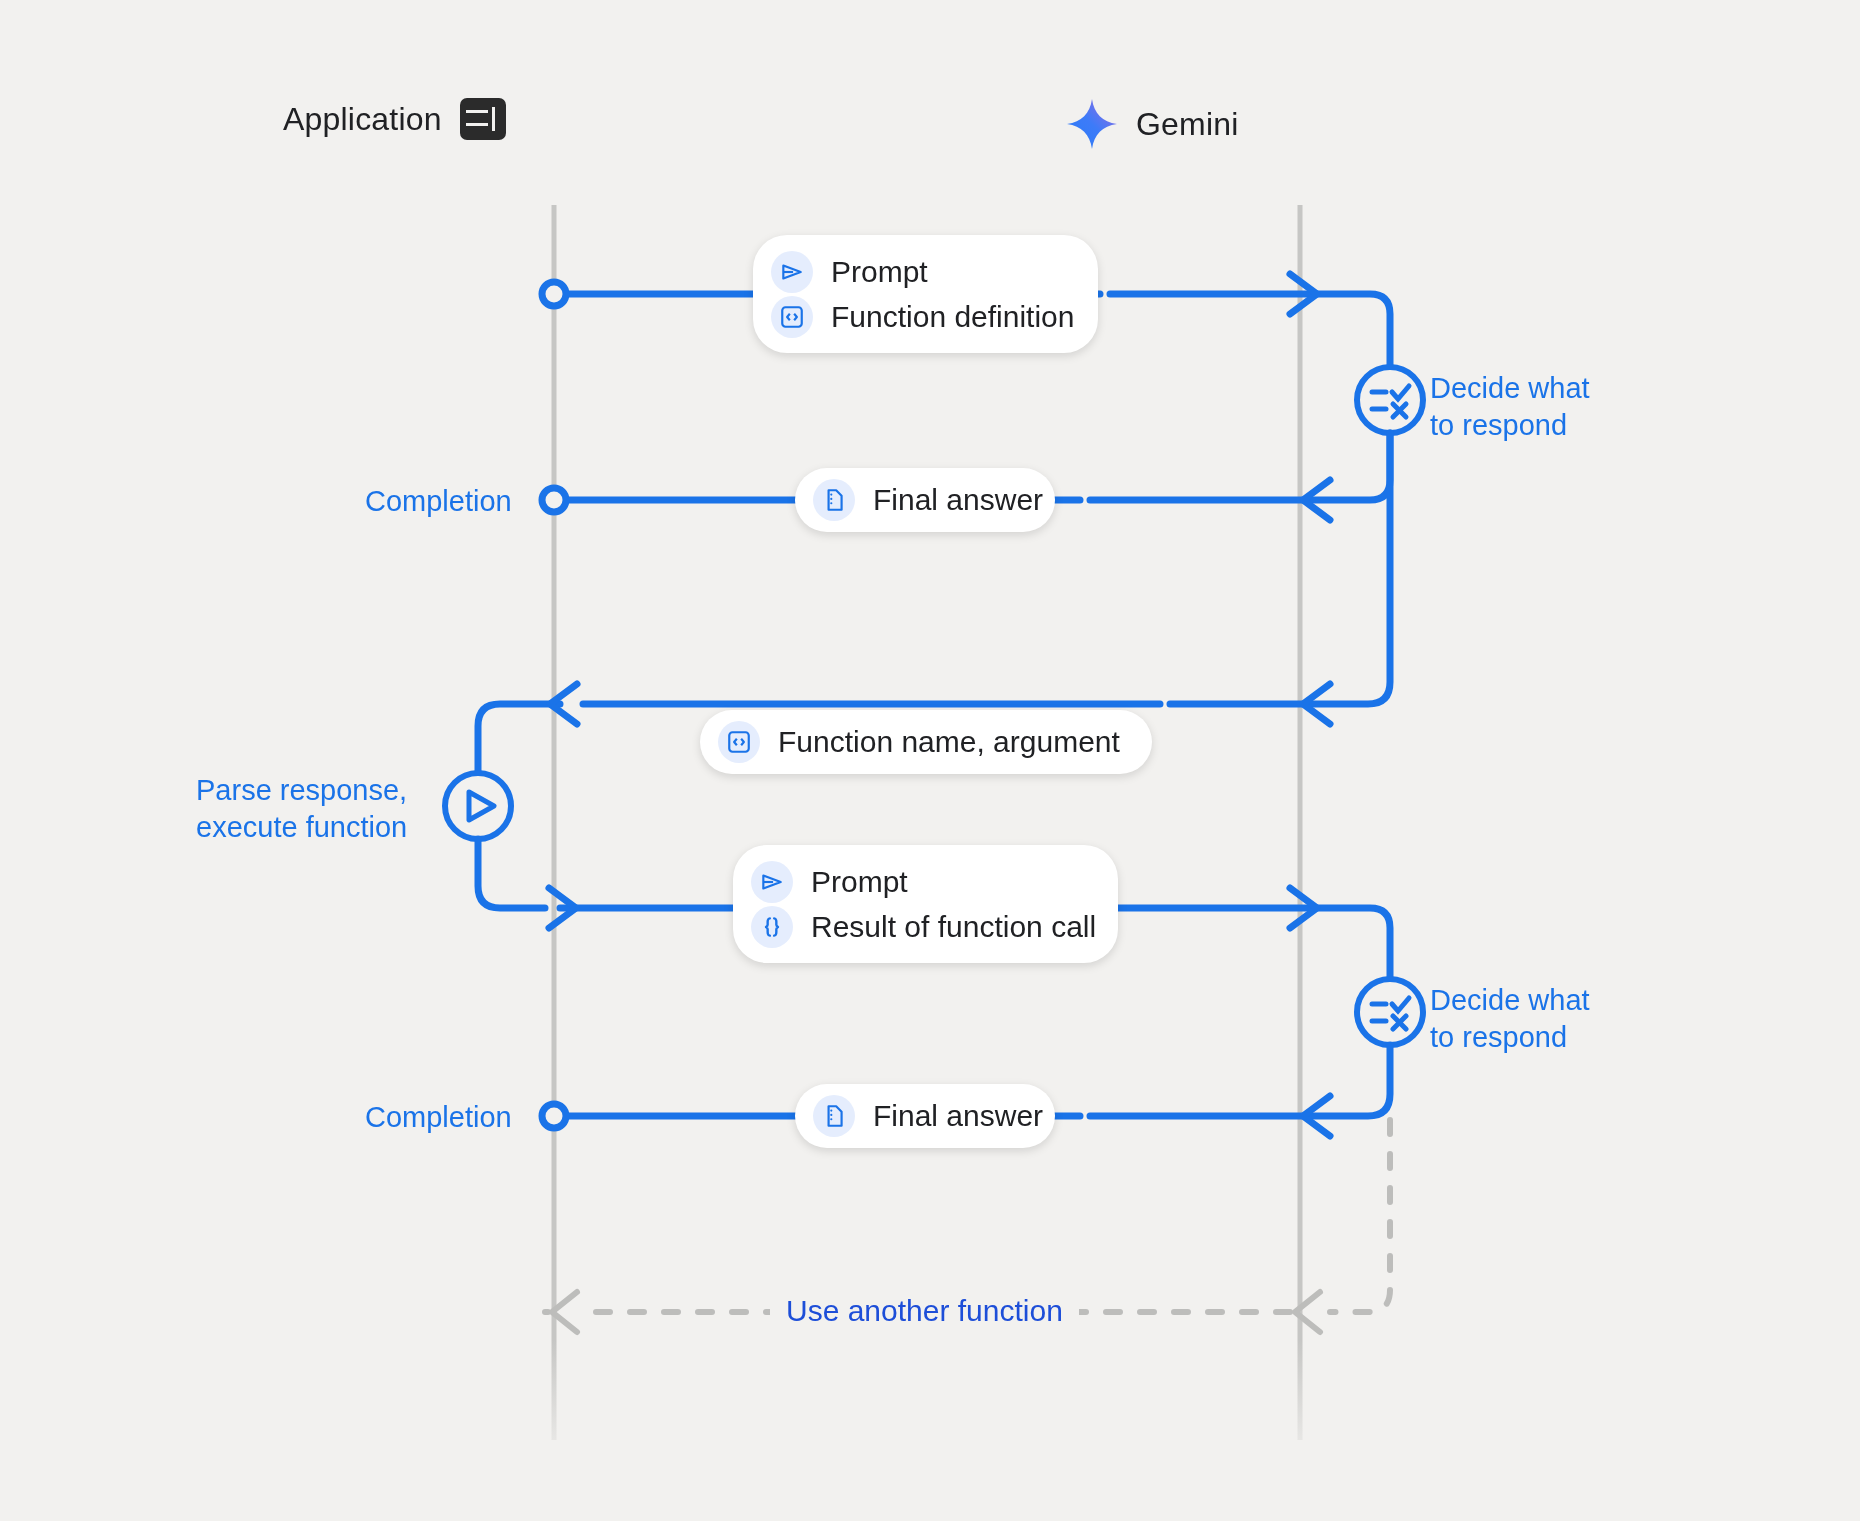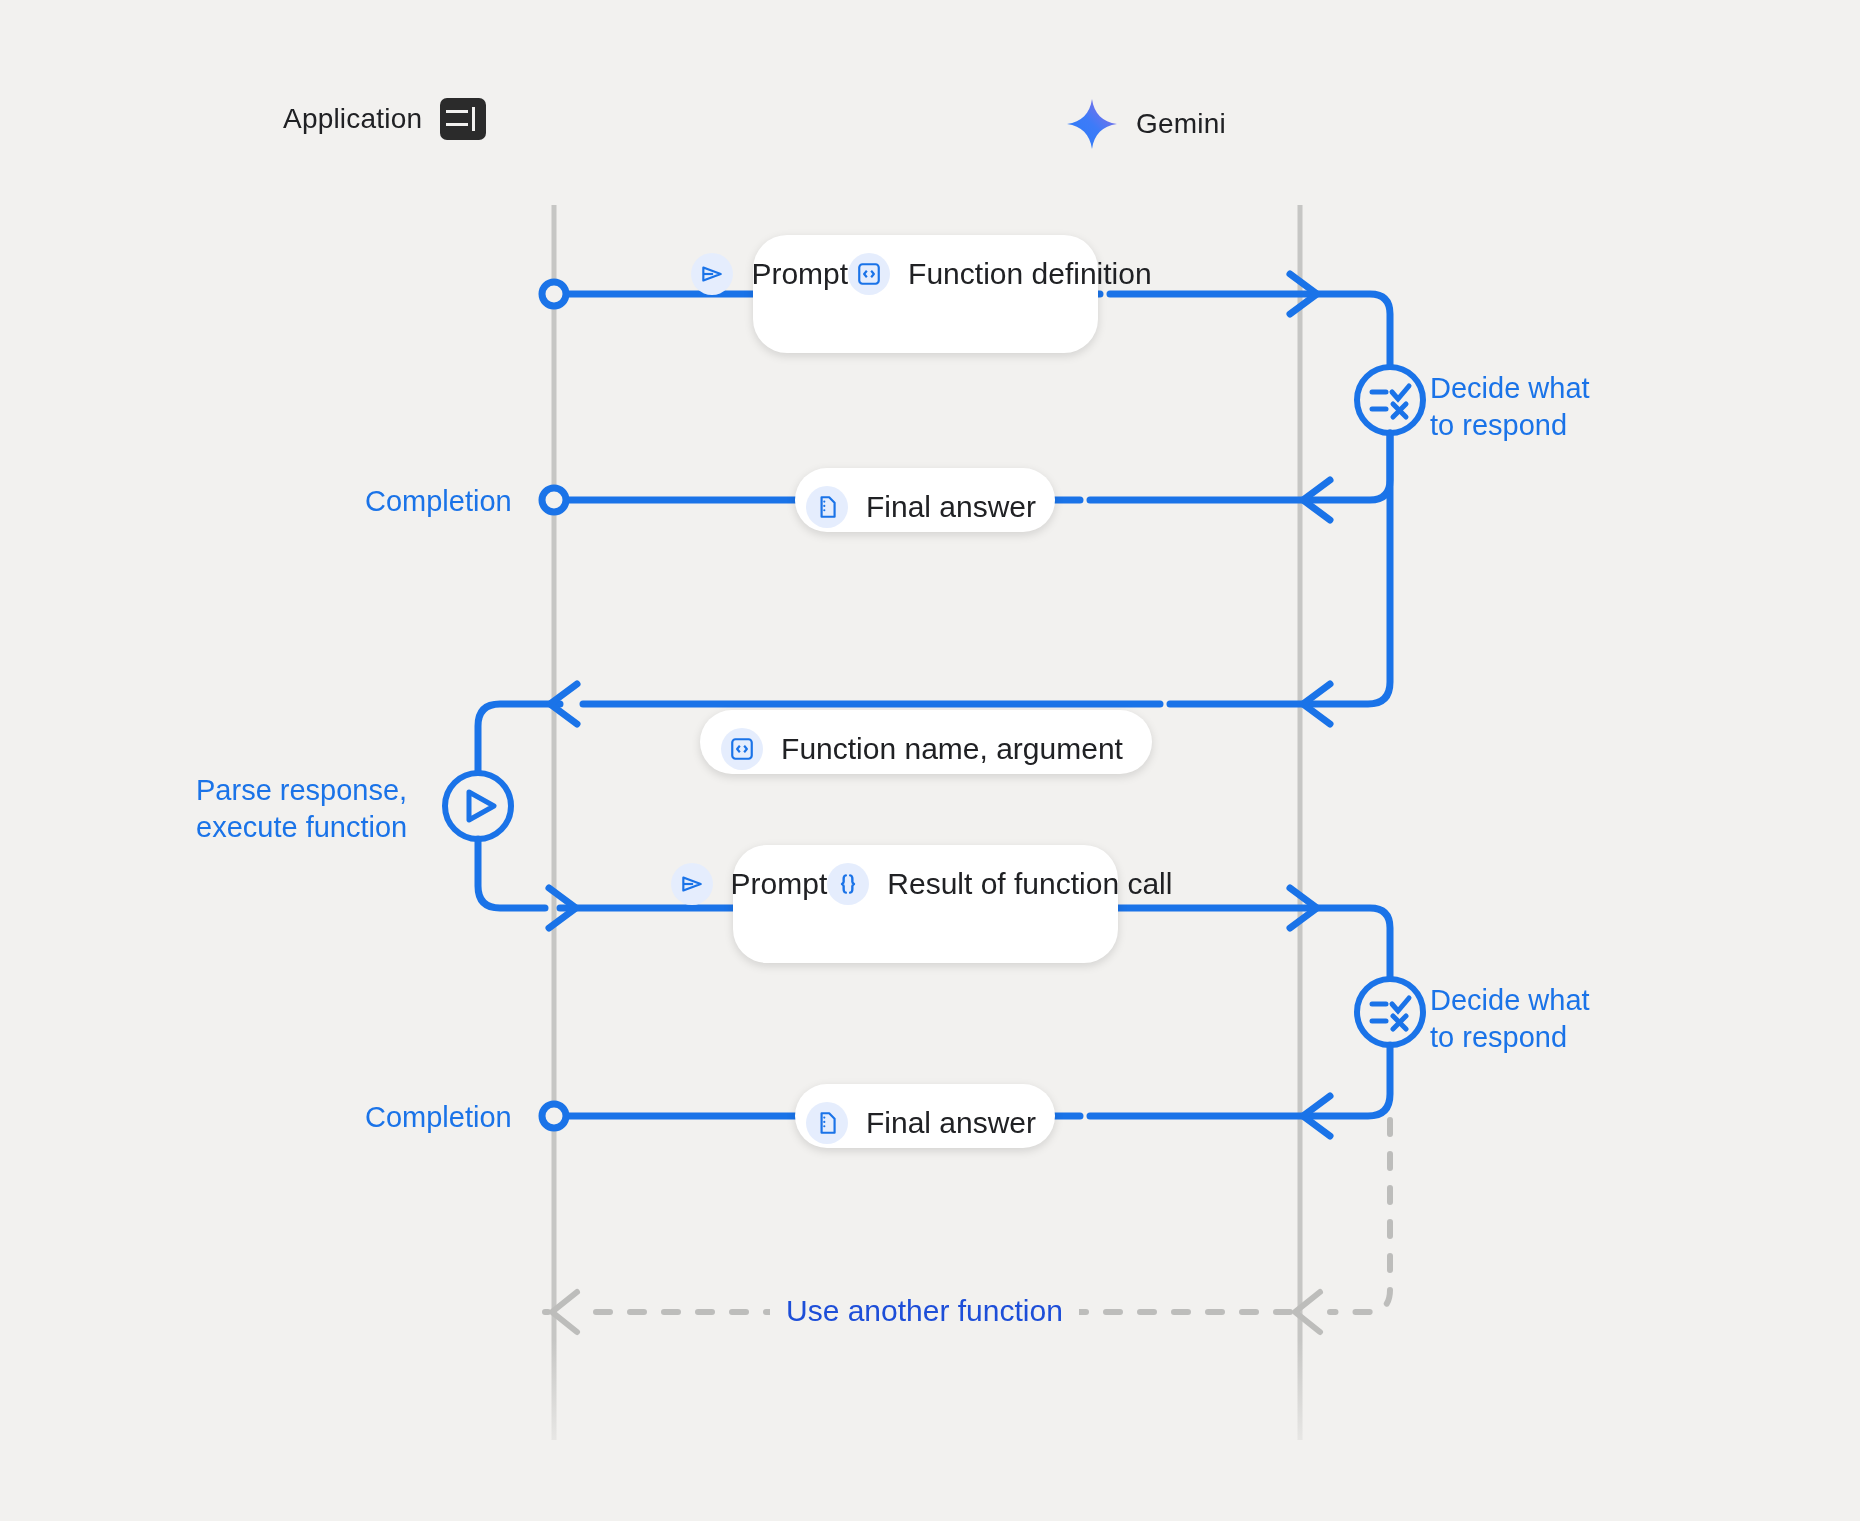--- a/index.html
+++ b/index.html
@@ -8,38 +8,38 @@
     background:#f2f1ef;
     font-family:"Liberation Sans", sans-serif;
     overflow:hidden;
   }
   #stage{position:relative;width:1860px;height:1521px;}
 
   svg#wires{position:absolute;left:0;top:0;width:1860px;height:1521px;}
 
   
   .hdr{position:absolute;display:flex;align-items:center;gap:18px;}
-  .hdr .txt{font-size:28px;color:#202124;letter-spacing:.2px;text-align:right;}
+  .hdr .txt{font-size:32px;color:#202124;letter-spacing:.2px;text-align:right;}
   #hdr-app{left:283px;top:98px;}
   #hdr-gem{left:1066px;top:98px;}
 
   .app-icon{width:46px;height:42px;border-radius:7px;background:#2b2b2b;
             position:relative;flex:0 0 auto;}
   .app-icon i{position:absolute;background:#f2f1ef;display:block;}
   .app-icon .bar{left:6px;top:12px;width:22px;height:3px;}
   .app-icon .bar2{left:6px;top:25px;width:22px;height:3px;}
   .app-icon .vr{left:32px;top:9px;width:3px;height:24px;}
 
   .gem-icon{width:52px;height:52px;flex:0 0 auto;}
 
   
   .pill{
     position:absolute;background:#ffffff;border-radius:34px;
     box-shadow:0 3px 10px rgba(0,0,0,.13);
-    display:flex;flex-direction:row;justify-content:center;
+    display:flex;flex-direction:column;justify-content:center;
     padding:14px 26px 14px 18px;box-sizing:border-box;
   }
   .prow{display:flex;align-items:center;gap:18px;height:50px;}
   .prow .lbl{font-size:30px;color:#202124;white-space:nowrap;}
 
   .ico{width:42px;height:42px;border-radius:50%;background:#e5edfd;
        display:flex;align-items:center;justify-content:center;flex:0 0 auto;}
 
   
   .cap{position:absolute;color:#1a73e8;font-size:29px;line-height:1.28;

